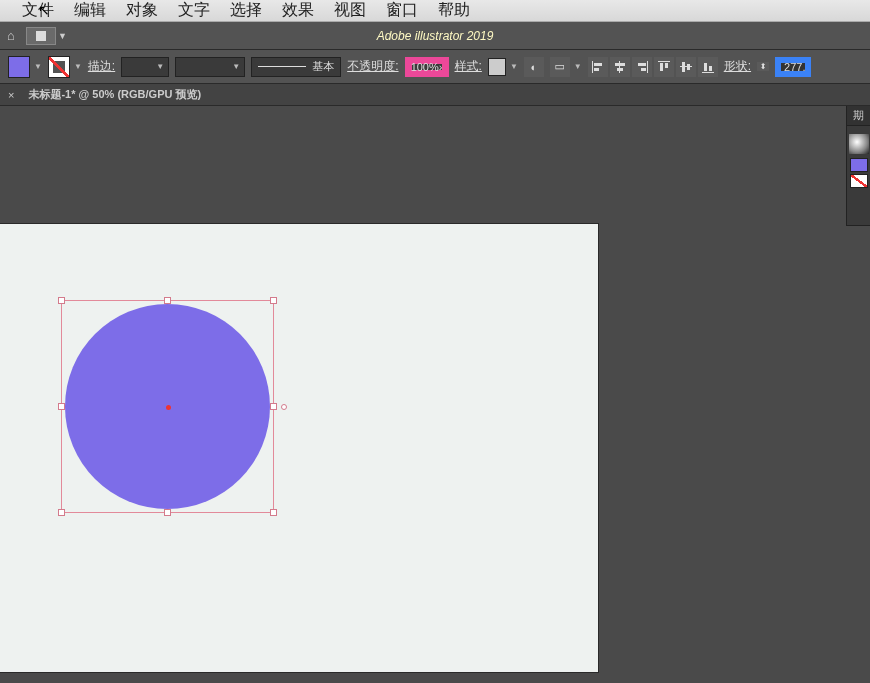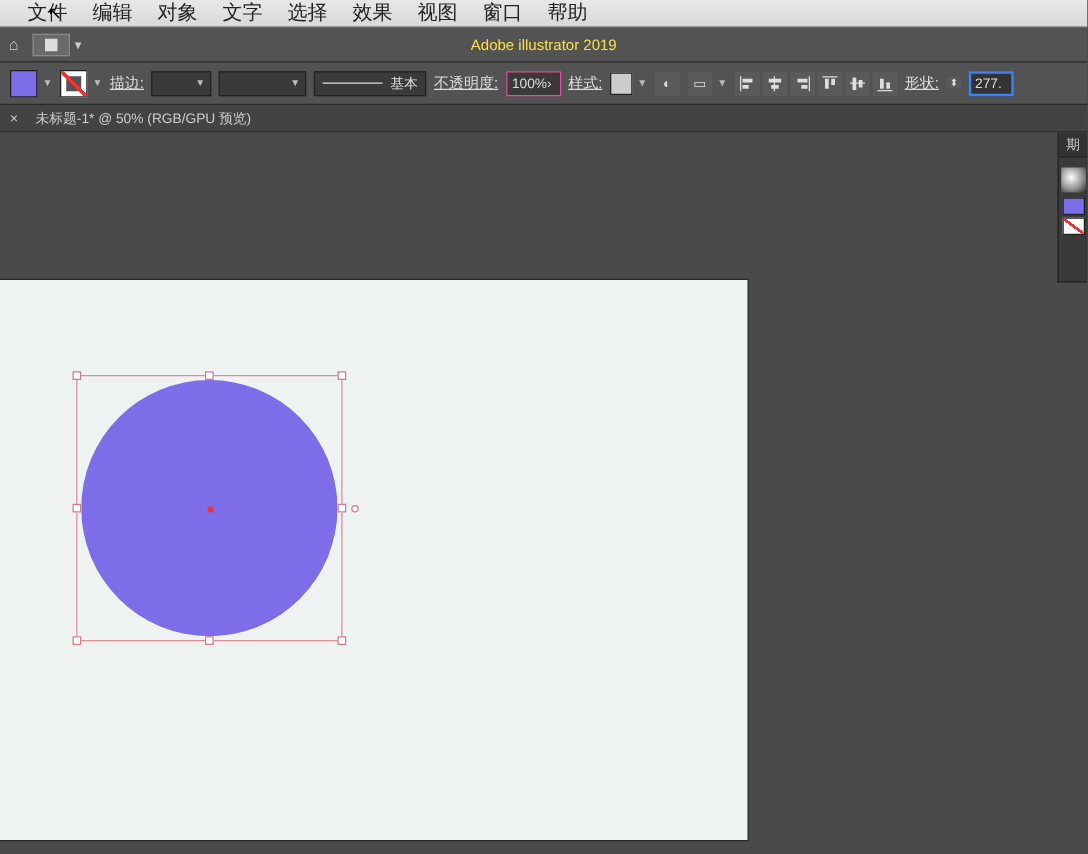--- a/index.html
+++ b/index.html
@@ -31,21 +31,21 @@
     position: relative;
   }
   .titlebar .home { width:22px; text-align:center; font-size:13px; }
   .titlebar .layouticon {
     width: 30px; height: 18px; margin-left: 4px;
     background: #6a6a6a; border:1px solid #888;
     display:flex; align-items:center; justify-content:center;
   }
   .titlebar .layouticon .inner{width:10px;height:10px;background:#ddd;}
   .titlebar .arrow{font-size:9px;margin-left:2px;color:#ccc;}
-  .titlebar .apptitle { position:absolute; left:50%; transform:translateX(-50%); color:#fde047; }
+  .titlebar .apptitle { position:absolute; left:50%; transform:translateX(-50%); color:#fef9c3;font-style:italic; }
 
   
   .ctrlbar {
     height: 34px;
     background: #535353;
     border-bottom: 1px solid #2a2a2a;
     display: flex;
     align-items: center;
     padding: 0 8px;
     gap: 6px;
@@ -73,49 +73,49 @@
   }
   .dd .tri{font-size:8px;color:#bbb;}
   .strokew{width:48px;}
   .var{width:70px;}
   .brush{
     width:90px;height:20px;background:#3a3a3a;border:1px solid #222;
     display:flex;align-items:center;gap:6px;padding:0 6px;font-size:11px;
   }
   .brush .line{flex:1;height:1px;background:#ddd;}
   .opv{
-    width:44px;height:20px;background:#3a3a3a;border:1px solid #ec4899;
-    display:flex;align-items:center;justify-content:flex-start;padding:0 4px;font-size:11px;
+    width:44px;height:20px;background:#3a3a3a;border:7px solid #ec4899;
+    display:flex;align-items:center;justify-content:center;padding:0 4px;font-size:11px;
   }
   .gswatch{width:18px;height:18px;background:#ccc;border:1px solid #222;}
   .ibtn{
     width:20px;height:20px;background:#5a5a5a;
     display:flex;align-items:center;justify-content:center;
     color:#ddd;font-size:11px;
   }
   .alignset{display:flex;gap:2px;}
   .align{width:20px;height:20px;background:#5a5a5a;display:flex;align-items:center;justify-content:center;}
   .align svg{width:14px;height:14px;}
   .shapeval{
-    width:36px;height:20px;background:#333;border:2px solid #3b82f6;
+    width:36px;height:20px;background:#333;border:6px solid #3b82f6;
     color:#ddd;font-size:11px;display:flex;align-items:center;padding:0 3px;
   }
 
   
   .tabrow {
     height: 22px;
     background: #434343;
     display: flex;
     align-items: center;
     font-size: 11px;
     color: #ccc;
     border-bottom: 1px solid #2a2a2a;
   }
   .tabrow .close { padding: 0 6px 0 8px; cursor:pointer; }
-  .tabrow .doctab { padding: 0 8px; }
+  .tabrow .doctab { padding: 0 8px; font-weight: bold; }
 
   
   .workspace {
     position: relative;
     height: calc(683px - 22px - 28px - 34px - 22px);
     background: #4a4a4a;
     overflow: hidden;
   }
   .artboard {
     position: absolute;

